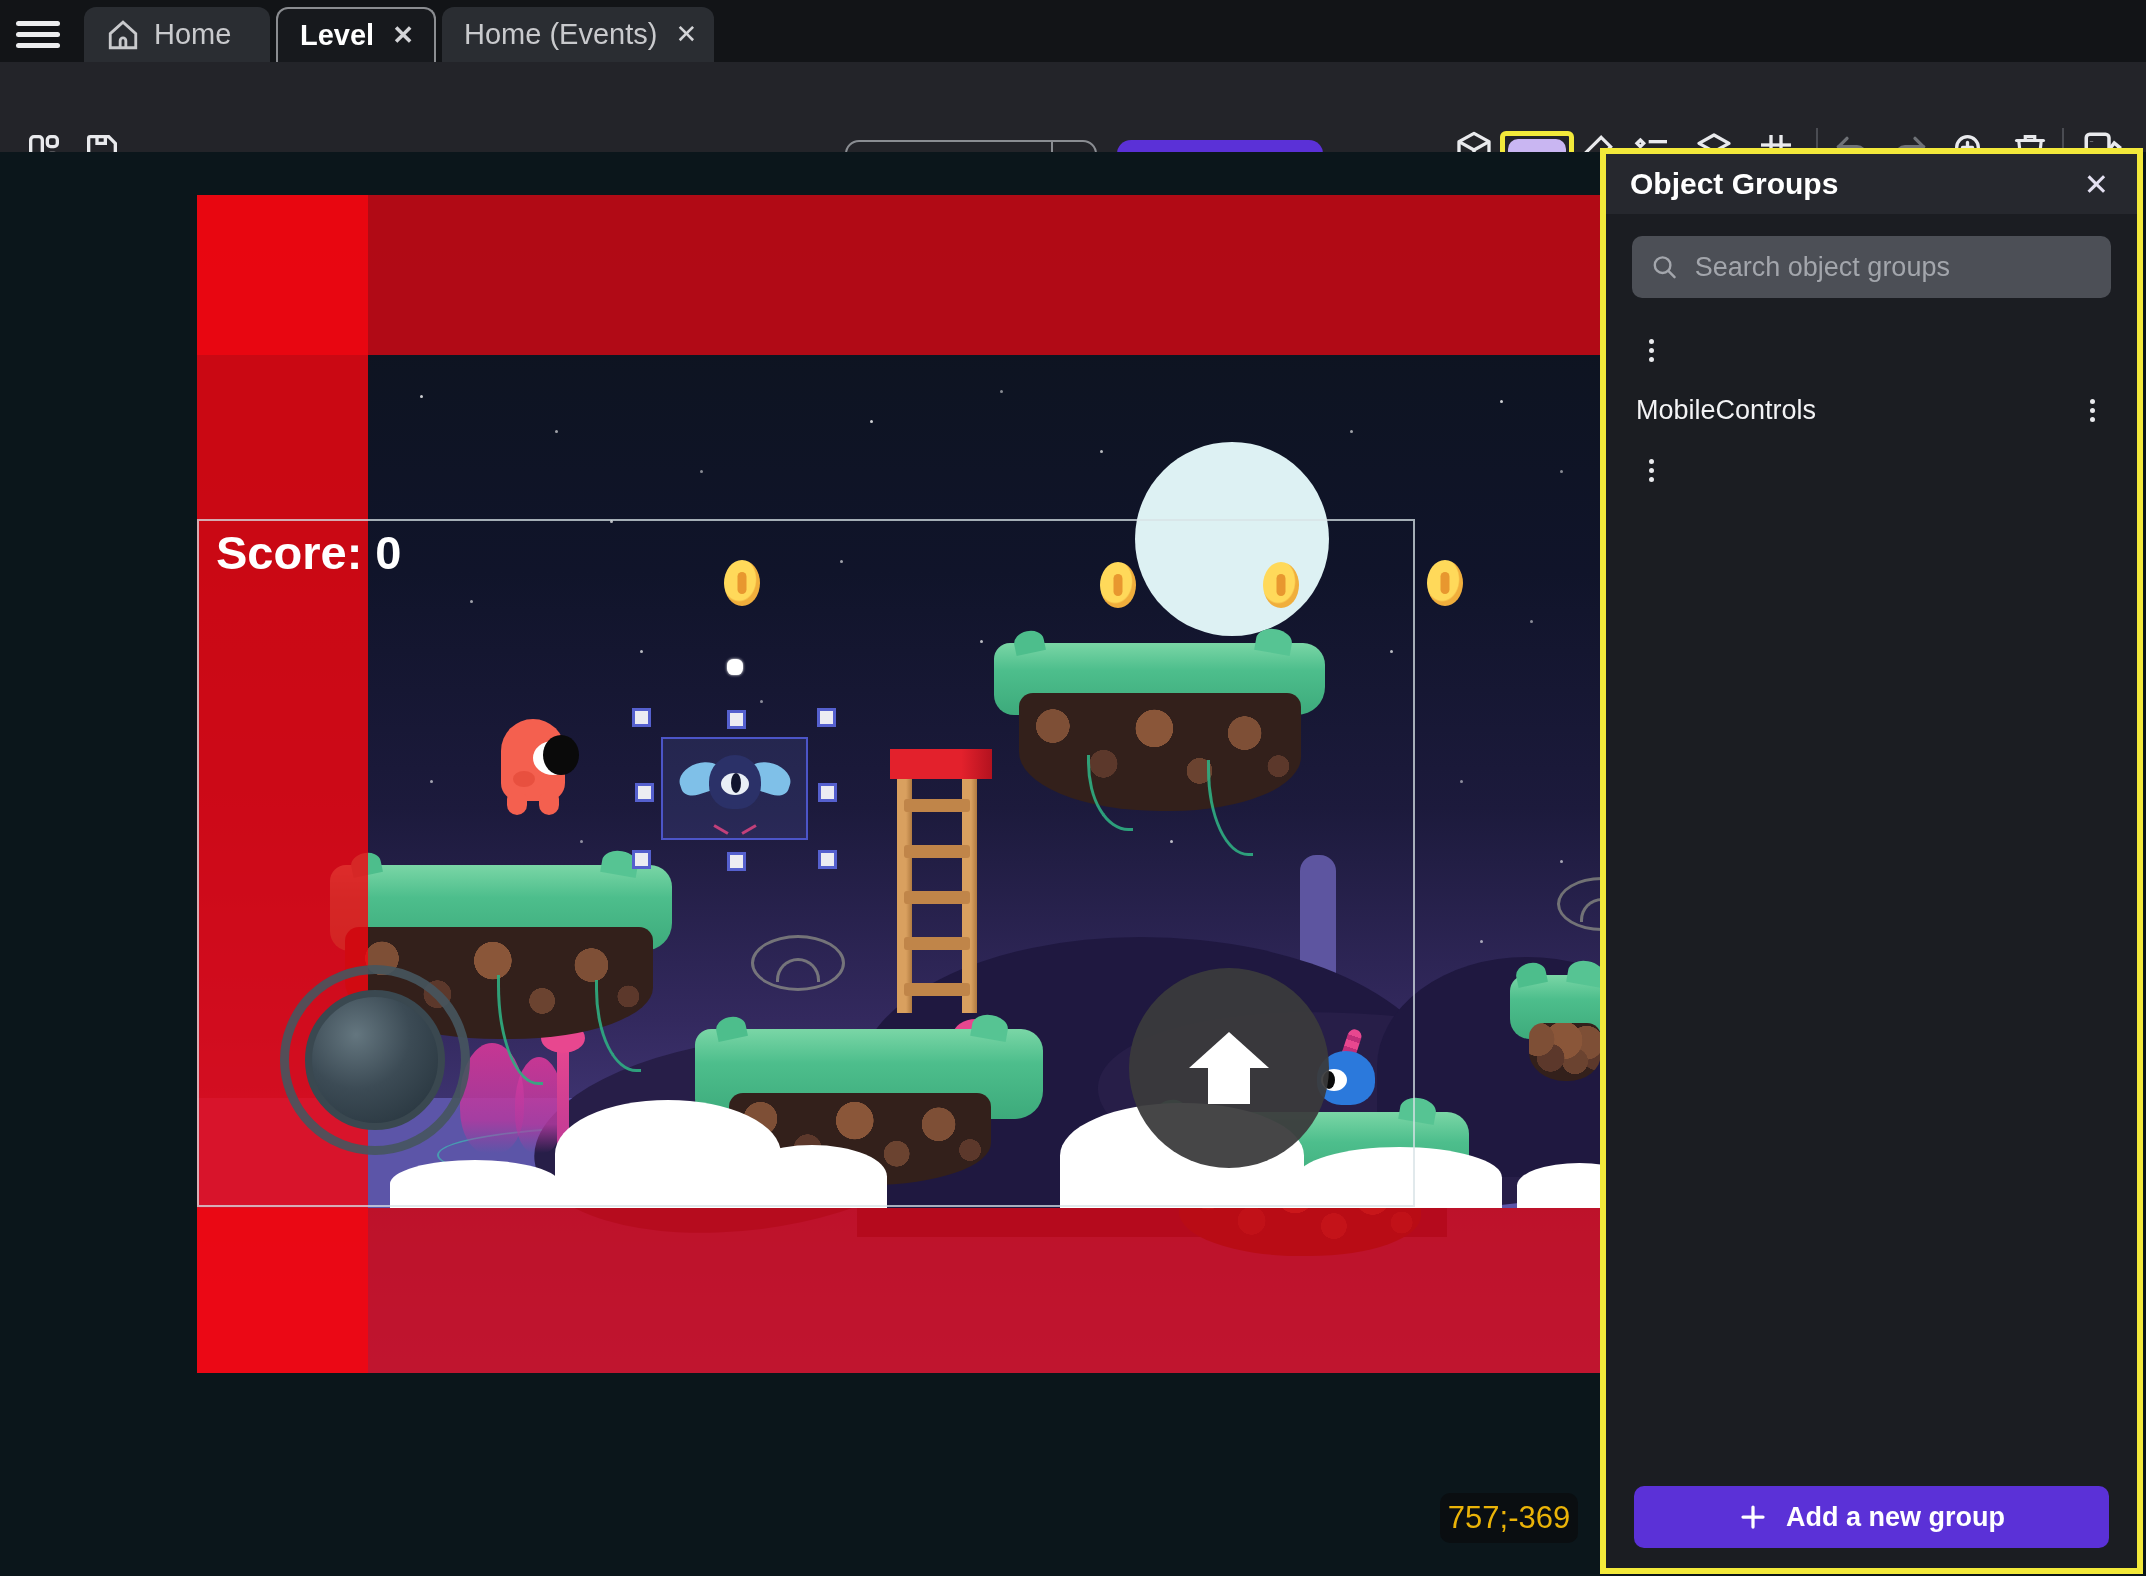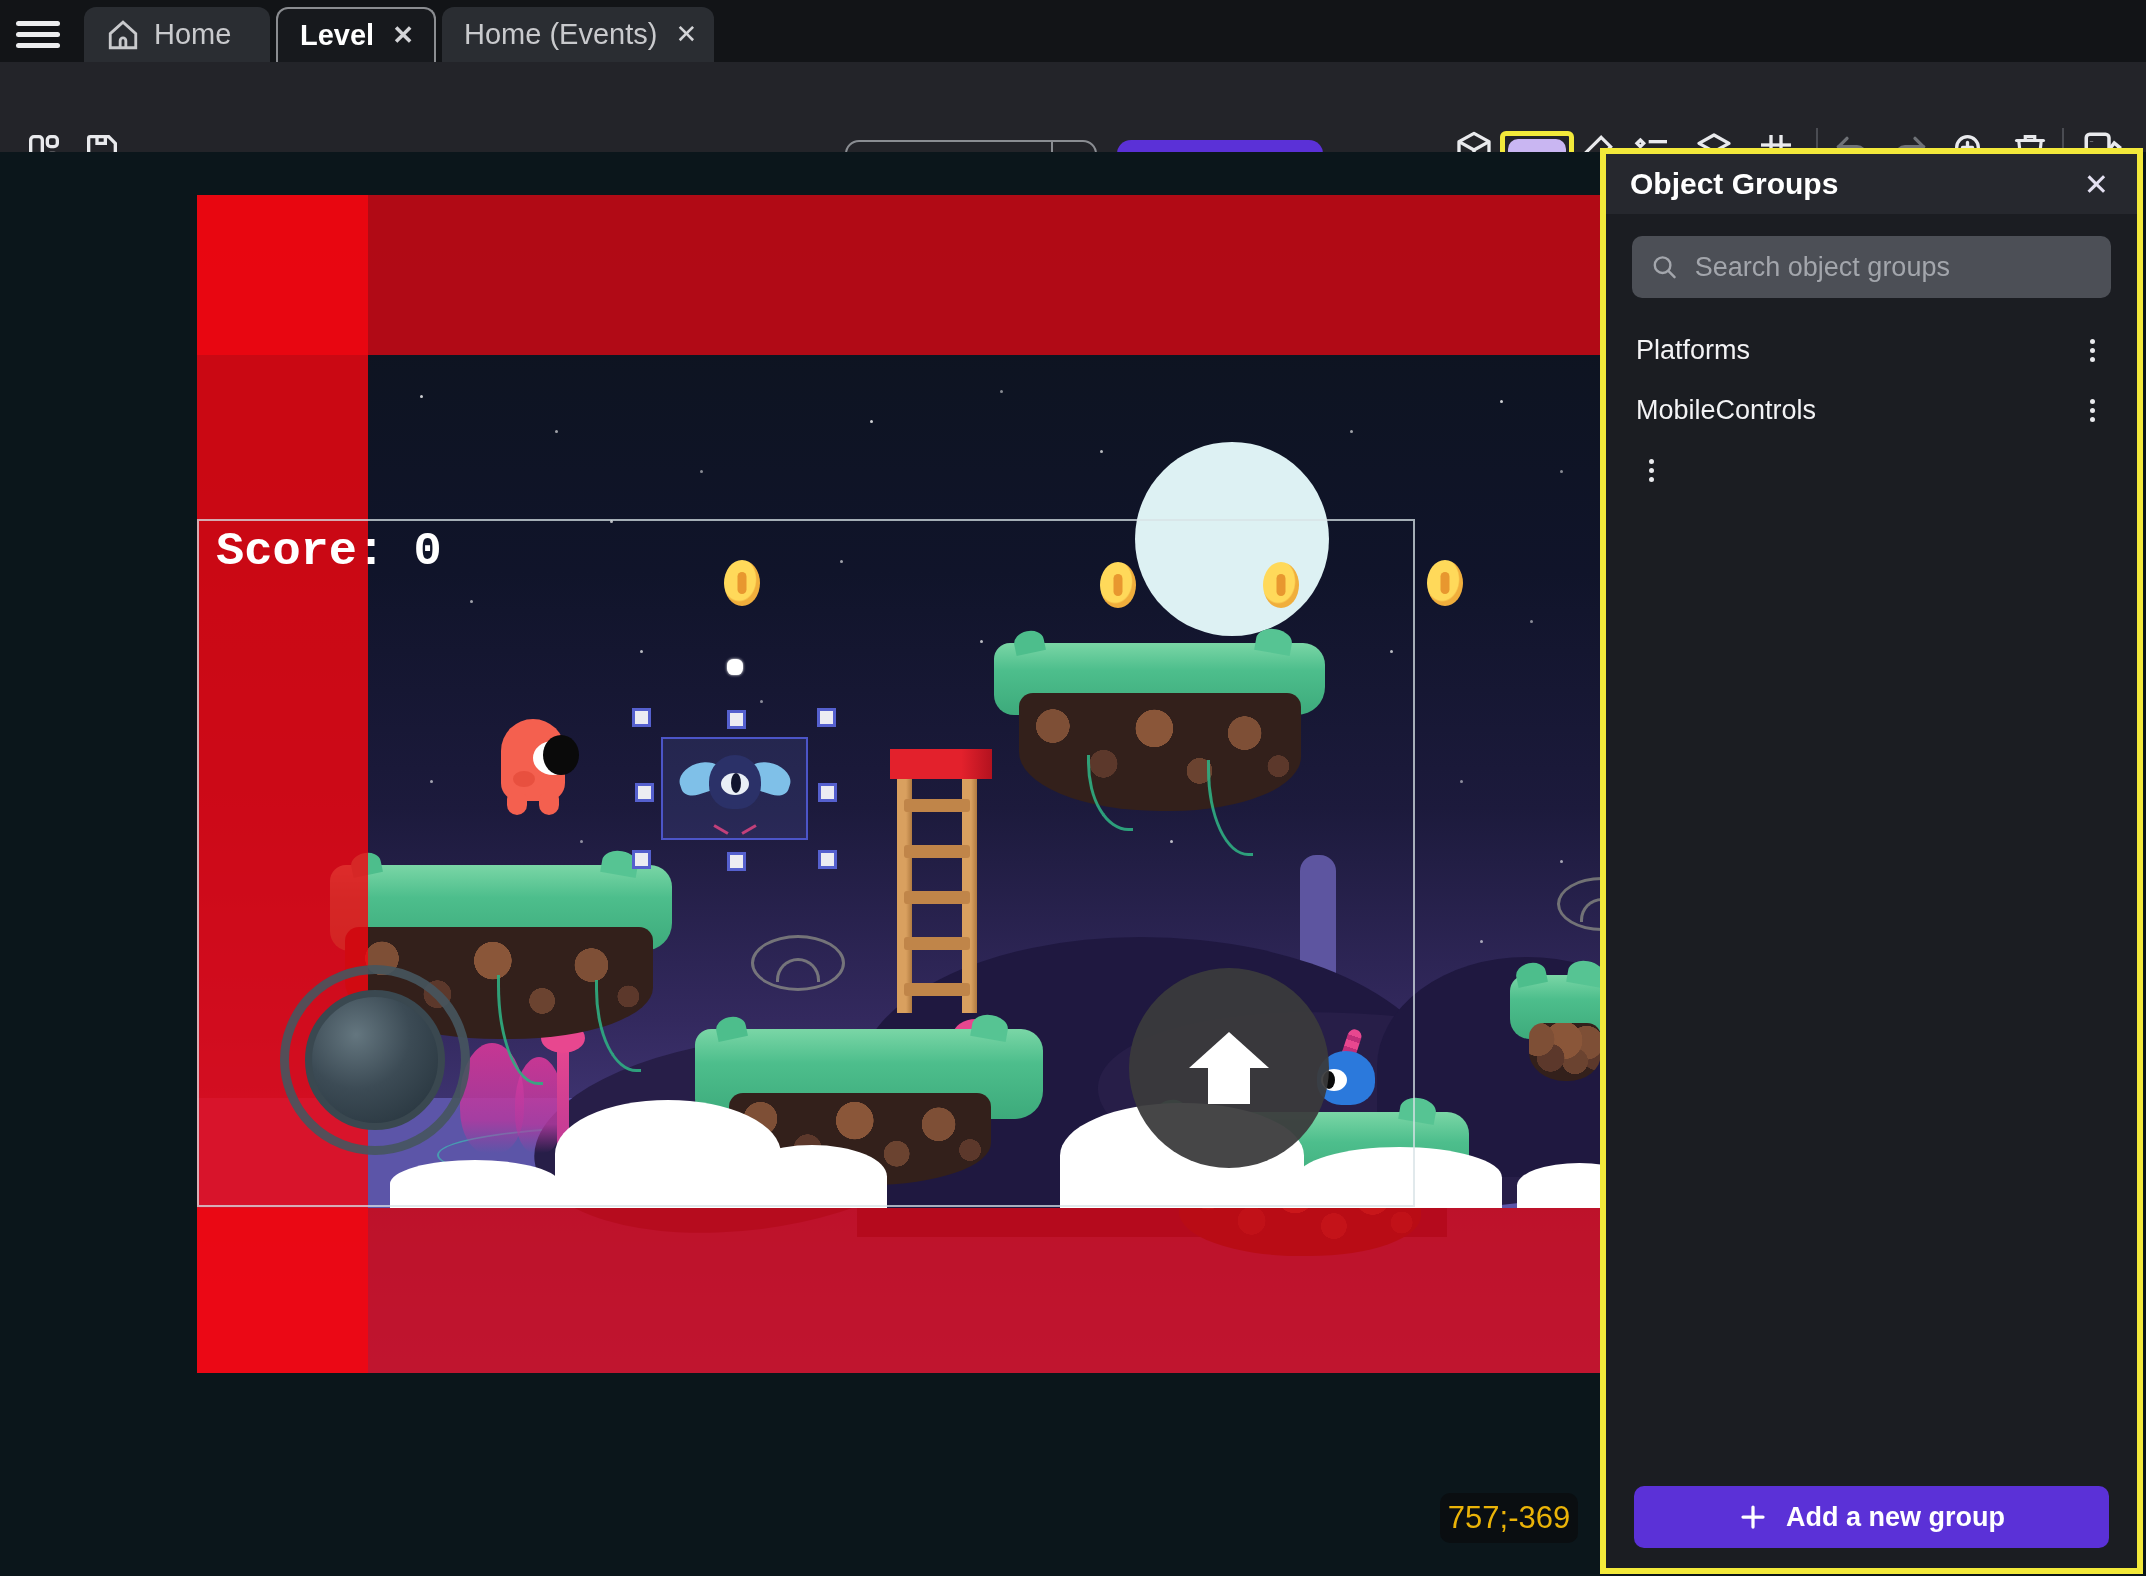--- a/index.html
+++ b/index.html
@@ -114,21 +114,21 @@
     background:linear-gradient(90deg,#D9A05F 60%,#B07A40 100%); }
   .rung { position:absolute; left:707px; width:66px; height:13px; background:#C08549; border-radius:3px; }
 
   #redTop { position:absolute; left:0; top:0; width:1406px; height:160px; background:rgba(219,8,20,.80); }
   #redBottom { position:absolute; left:0; top:1013px; width:1406px; height:165px; background:rgba(219,8,20,.80); }
   #redStrip { position:absolute; left:0; top:0; width:171px; height:1178px; background:rgba(244,6,16,.82); }
 
   #camframe { position:absolute; left:0; top:324px; width:1218px; height:688px;
     border:2px solid rgba(215,225,230,.75); }
 
-  #score { position:absolute; left:19px; top:330px; color:#FFFFFF; font-size:47px; font-weight:bold;font-family:Liberation Mono, monospace; }
+  #score { position:absolute; left:19px; top:330px; color:#FFFFFF; font-size:47px; font-weight:bold; }
 
   .coin { position:absolute; width:36px; height:46px; border-radius:50%;
     background:radial-gradient(ellipse at 42% 42%, #FFD95A 55%, #F0AE3C 60%); }
   .coin i { position:absolute; left:50%; top:50%; transform:translate(-50%,-50%);
     width:9px; height:22px; border-radius:6px; background:#E8972F; }
 
   #player { position:absolute; left:304px; top:524px; width:64px; height:96px; }
   #player .body { position:absolute; inset:0 0 14px 0; background:#F4604F; border-radius:32px 32px 18px 18px; }
   #player .belly { position:absolute; left:12px; top:52px; width:22px; height:16px;
     background:#E8503F; border-radius:50%; }
@@ -505,21 +505,20 @@
     <div id="searchBox">
       <svg width="32" height="32" viewBox="0 0 24 24" fill="none" stroke="#A3A6AC" stroke-width="2" stroke-linecap="round">
           <circle cx="10.5" cy="10.5" r="6.5"></circle>
           <line x1="15.5" y1="15.5" x2="20.5" y2="20.5"></line>
         </svg>
       <input type="text" value="" placeholder="Search object groups" style="">
     </div>
 
     <div id="groupList">
       <div class="grow">
-        <span class="glabel">Platforms</span>
         <span class="kebab">
             <i></i>
             <i></i>
             <i></i>
           </span>
       </div>
       <div class="grow">
         <span class="glabel">MobileControls</span>
         <span class="kebab">
             <i></i>

